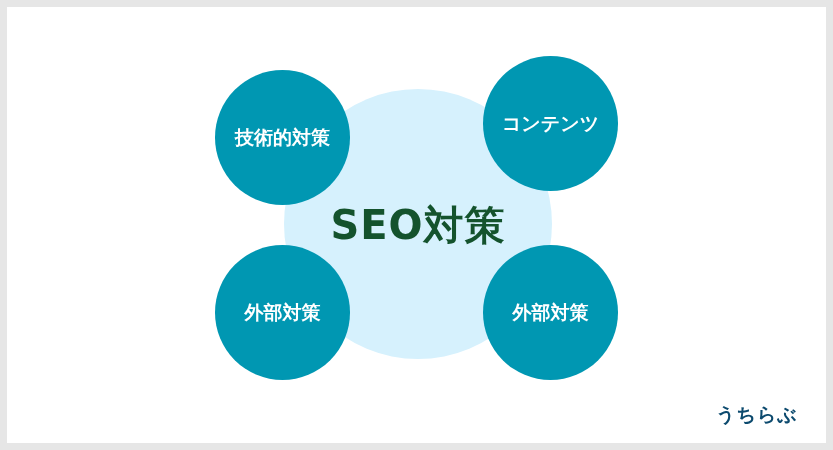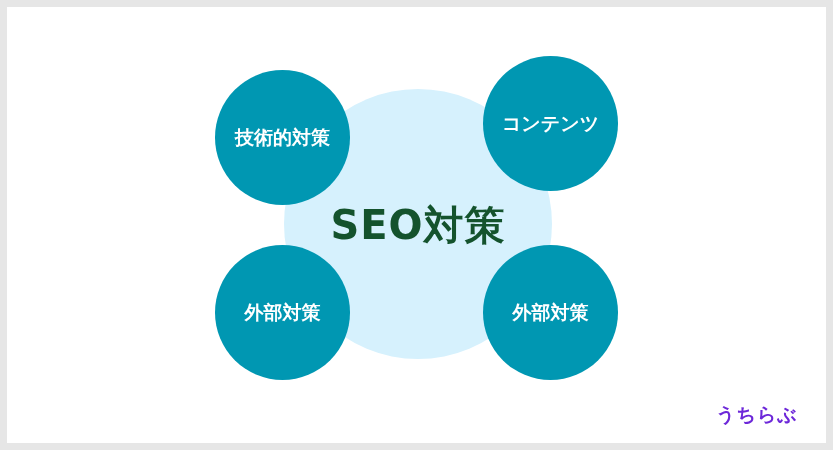--- a/index.html
+++ b/index.html
@@ -61,21 +61,21 @@
     .node.tl { left: 215px; top: 70px; }
     .node.tr { left: 483px; top: 56px; }
     .node.bl { left: 215px; top: 245px; }
     .node.br { left: 483px; top: 245px; }
     .watermark {
       position: absolute;
       left: 716px;
       top: 402px;
       font-size: 19px;
       font-weight: bold;
-      color: #6d28d9;
+      color: #0c4a6e;
       letter-spacing: 1px;
       white-space: nowrap;
     }
   </style>
 </head>
 <body>
 
 <div class="panel"></div>
 
 <div class="center-circle">

